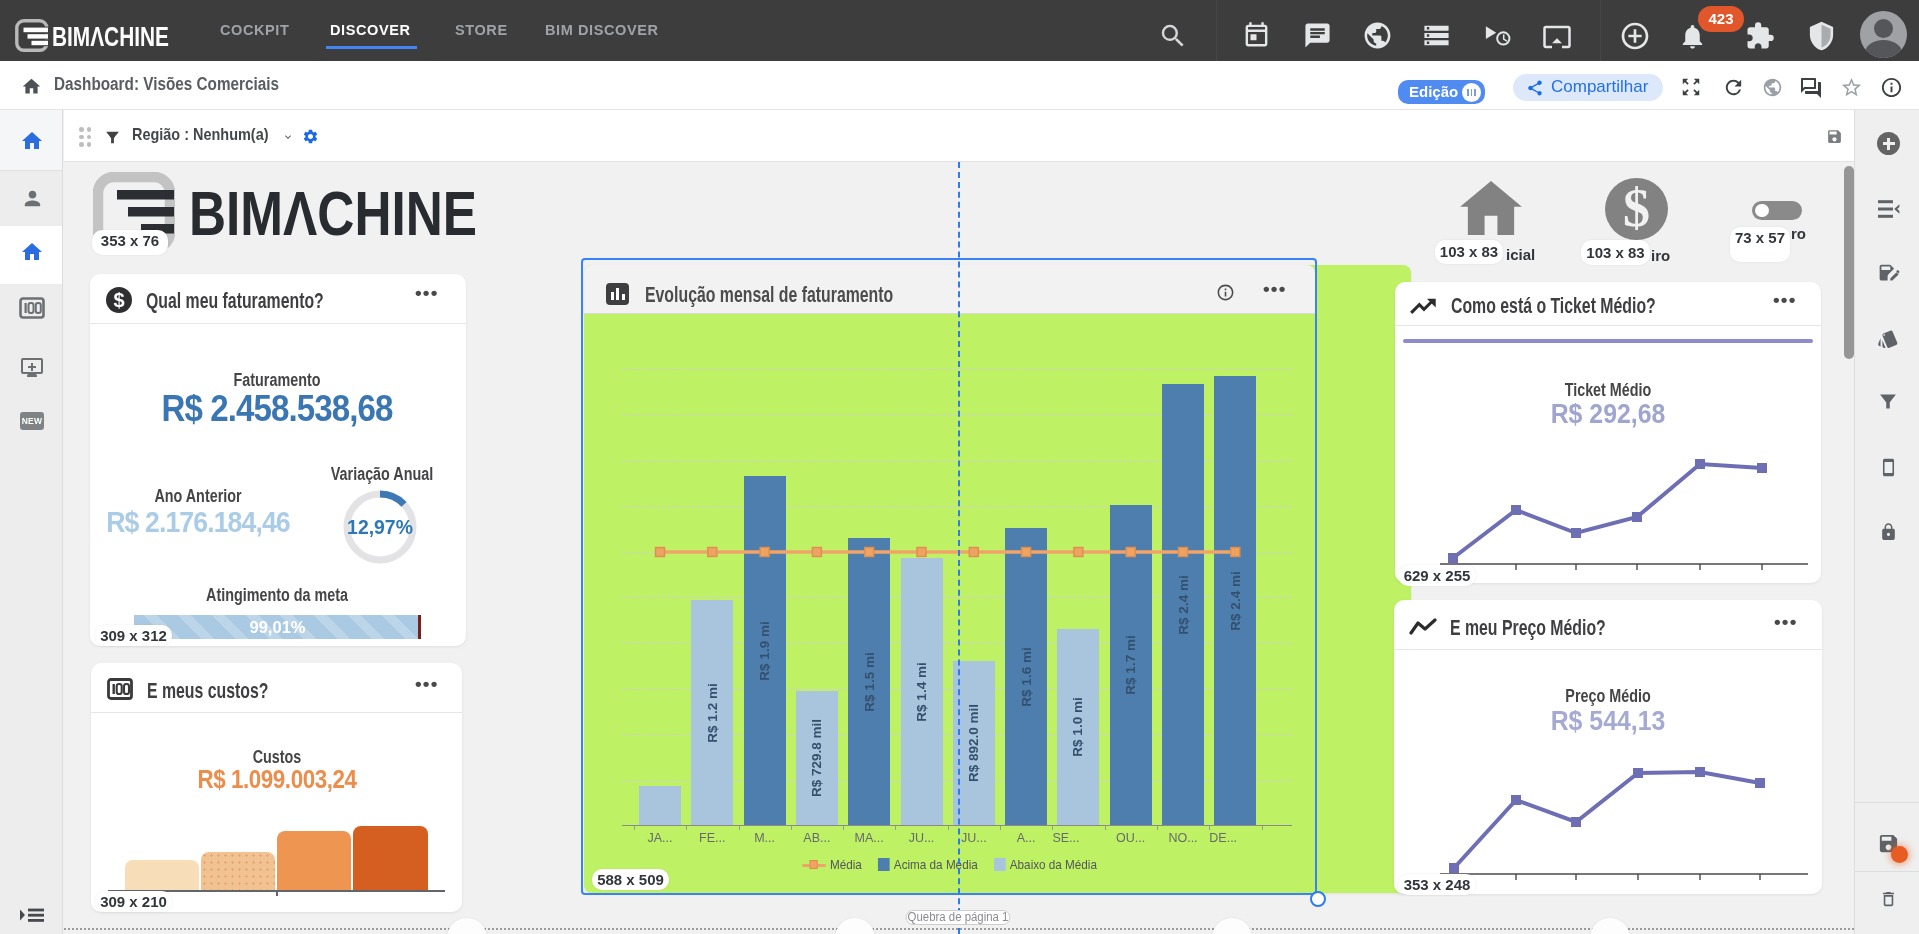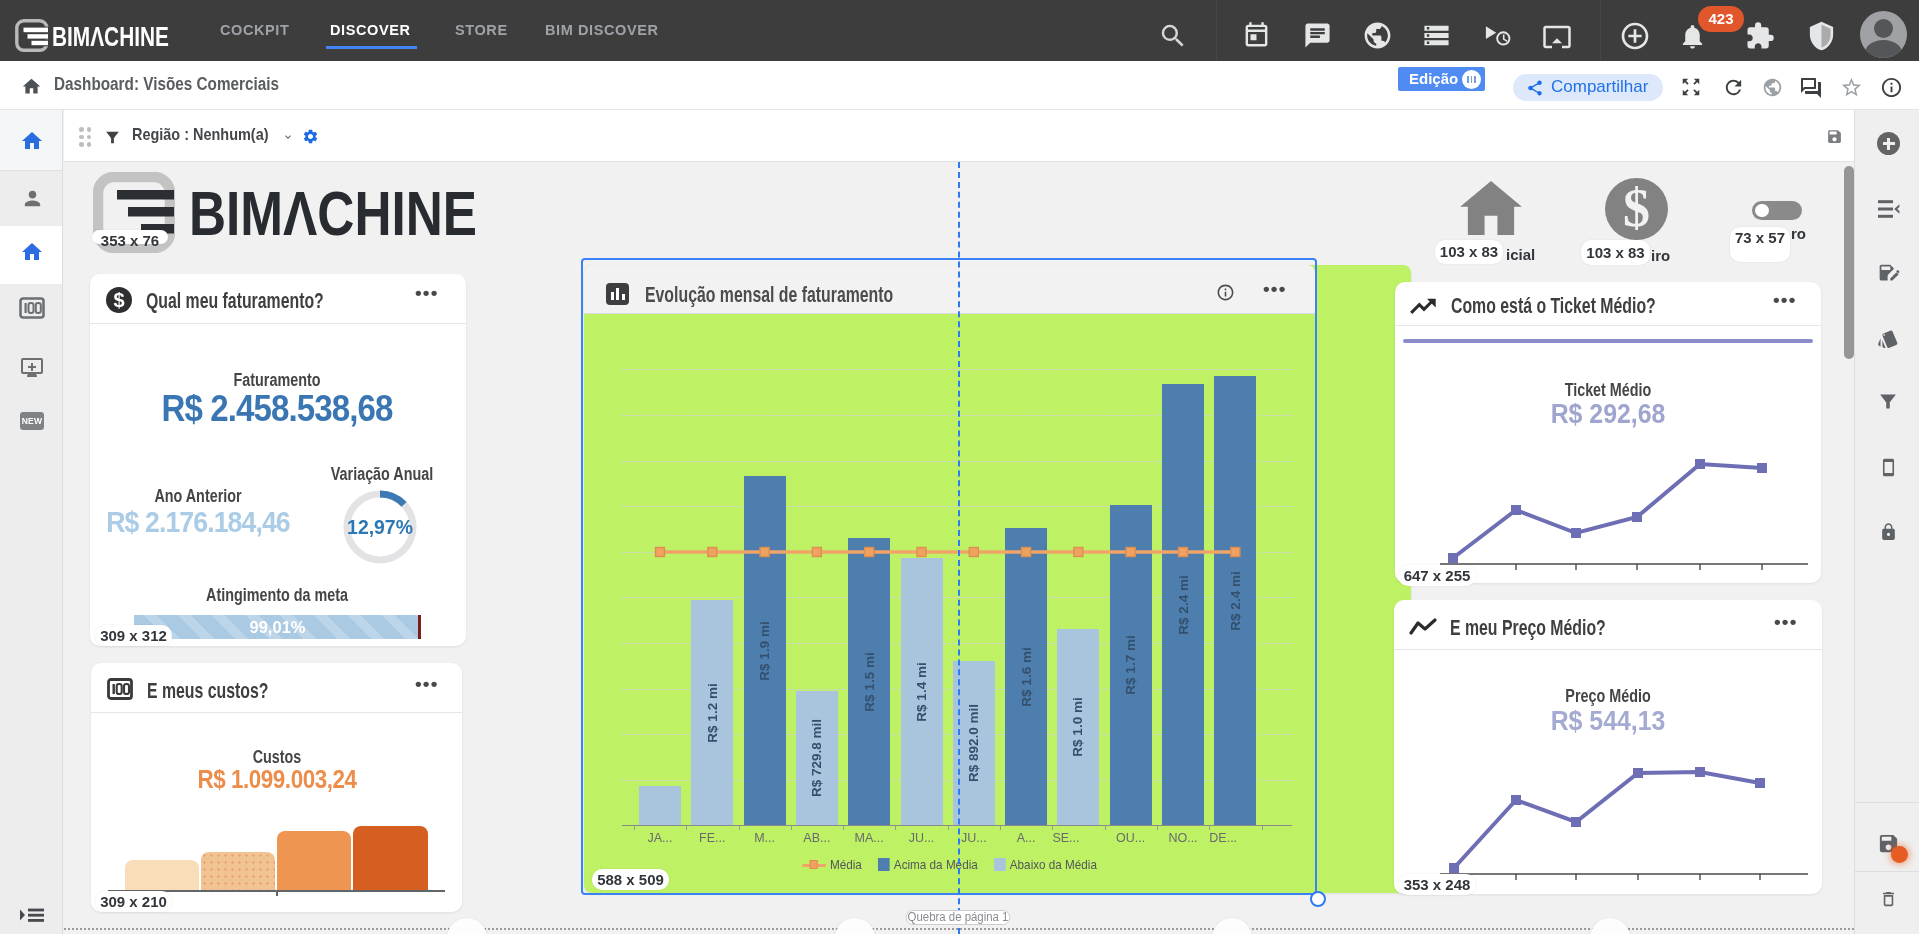--- a/index.html
+++ b/index.html
@@ -97,21 +97,21 @@
     <div class="abs" style="left:14px;top:8px;width:19px;height:19px;border-radius:50%;background:#54565a"></div>
     <div class="abs" style="left:5px;top:29px;width:37px;height:26px;border-radius:50% 50% 0 0;background:#54565a"></div>
   </div>
 </div>
 <div id="secondbar">
   <svg class="abs" style="left:21px;top:15px" width="21" height="21" viewBox="0 0 24 24">
       <path fill="#4e5256" d="M10 20v-6h4v6h5v-8h3L12 3 2 12h3v8z"></path>
     </svg>
   <div class="abs" style="left:54px;top:13px;font-size:18px;font-weight:bold;color:#595d61;transform:scaleX(0.85);transform-origin:0 0;white-space:nowrap">Dashboard: Visões Comerciais</div>
 
-  <div class="abs" style="left:1398px;top:6px;width:87px;height:24px;background:#4f8bf0;border-radius:2px">
+  <div class="abs" style="left:1398px;top:19px;width:87px;height:24px;background:#4f8bf0;border-radius:10px">
     <div class="abs" style="left:11px;top:3px;color:#fff;font-size:15px;font-weight:bold">Edição</div>
     <div class="abs" style="left:64px;top:2.5px;width:19px;height:19px;border-radius:50%;background:#fff">
       <div class="abs" style="left:5px;top:6px;width:1.6px;height:7px;background:#7a9fd8"></div>
       <div class="abs" style="left:8.6px;top:6px;width:1.6px;height:7px;background:#7a9fd8"></div>
       <div class="abs" style="left:12.2px;top:6px;width:1.6px;height:7px;background:#7a9fd8"></div>
     </div>
   </div>
 
   <div class="abs" style="left:1513px;top:13px;width:150px;height:27px;background:#dde9fb;border-radius:14px">
     <svg class="abs" style="left:13px;top:4.5px" width="18" height="18" viewBox="0 0 24 24">
@@ -205,21 +205,21 @@
   <svg class="abs" style="left:29px;top:10px" width="82" height="81" viewBox="0 0 82 81">
     <path d="M21 5 h40 a16 16 0 0 1 16 16 v39 a16 16 0 0 1 -16 16 h-40 a16 16 0 0 1 -16 -16 v-39 a16 16 0 0 1 16 -16 z" fill="none" stroke="#c3c3c3" stroke-width="10.5"></path>
     <path d="M62 60 h15 v10 l-10 10 h-5 z" fill="#c3c3c3"></path>
     <rect x="24" y="18" width="57" height="9.5" fill="#2b2e33"></rect>
     <rect x="35" y="35" width="46" height="9.5" fill="#2b2e33"></rect>
     <rect x="48" y="52" width="33" height="9.5" fill="#2b2e33"></rect>
   </svg>
   <svg class="abs" style="left:125px;top:26px" width="290" height="52" viewBox="0 0 290 52">
     <text x="0" y="47" textLength="288" lengthAdjust="spacingAndGlyphs" font-family="Liberation Sans" font-size="63" font-weight="bold" fill="#282b30">BIMΛCHINE</text>
   </svg>
-  <div class="sizelbl" style="left:28px;top:68px;width:76px;height:14px">353 x 76</div>
+  <div class="sizelbl" style="left:28px;top:68px;width:76px;height:25px">353 x 76</div>
 
   <div class="abs" style="left:894px;top:0;width:0;height:772px;border-left:2px dashed #2d7bf2;z-index:25"></div>
 
   <div class="card" style="left:26px;top:112px;width:376px;height:372px">
     <div class="chead"></div>
     <div class="abs" style="left:16px;top:13px;width:26px;height:26px;border-radius:50%;background:#2f2f31;color:#fff;font-size:20px;font-weight:bold;text-align:center;line-height:26px">$</div>
     <div class="ctitle" style="left:56px;top:14px">Qual meu faturamento?</div>
     <div class="dots" style="left:325px;top:8px">•••</div>
     <div class="lbl17 ctr" style="left:87px;top:96px;width:200px">Faturamento</div>
     <div class="abs ctr" style="left:16px;top:114px;width:342px;font-size:36px;font-weight:bold;color:#3a76b2;letter-spacing:-1px;transform:scaleX(0.92)">R$ 2.458.538,68</div>
@@ -396,21 +396,21 @@
       <line x1="5" y1="112" x2="373" y2="112" stroke="#4a4a4c" stroke-width="1.6"></line>
       <g stroke="#4a4a4c" stroke-width="1.4">
         <line x1="81" y1="112" x2="81" y2="118"></line>
           <line x1="141" y1="112" x2="141" y2="118"></line>
           <line x1="202" y1="112" x2="202" y2="118"></line>
           <line x1="265" y1="112" x2="265" y2="118"></line>
           <line x1="327" y1="112" x2="327" y2="118"></line>
       </g>
     </svg>
   </div>
-  <div class="sizelbl" style="left:1334px;top:403px;width:78px;height:21px">647 x 255</div>
+  <div class="sizelbl" style="left:1334px;top:403px;width:78px;height:21px">629 x 255</div>
 
   <div class="card" style="left:1330px;top:438px;width:428px;height:294px">
     <div class="abs" style="left:0;top:0;width:428px;height:50px;border-bottom:1px solid #e6e6e8"></div>
     <svg class="abs" style="left:15px;top:18px" width="28" height="18" viewBox="0 0 28 18">
         <polyline points="2,15 9,5 16,11 26,2" fill="none" stroke="#2b2b2d" stroke-width="3.2" stroke-linecap="round" stroke-linejoin="round"></polyline>
       </svg>
     <div class="ctitle" style="left:56px;top:15px">E meu Preço Médio?</div>
     <div class="dots" style="left:380px;top:11px">•••</div>
     <div class="lbl17 ctr" style="left:114px;top:86px;width:200px">Preço Médio</div>
     <div class="abs ctr" style="left:114px;top:106px;width:200px;font-size:27px;font-weight:bold;color:#a5aad2;transform:scaleX(0.92)">R$ 544,13</div>

